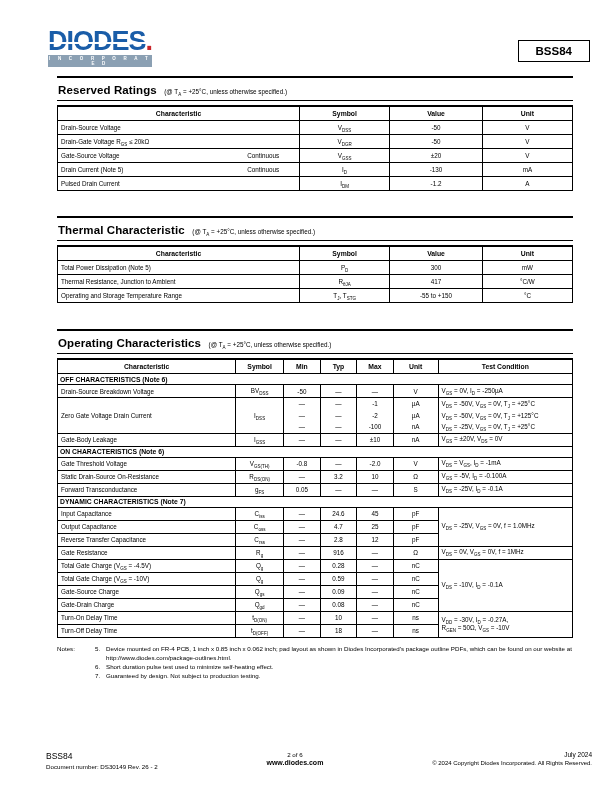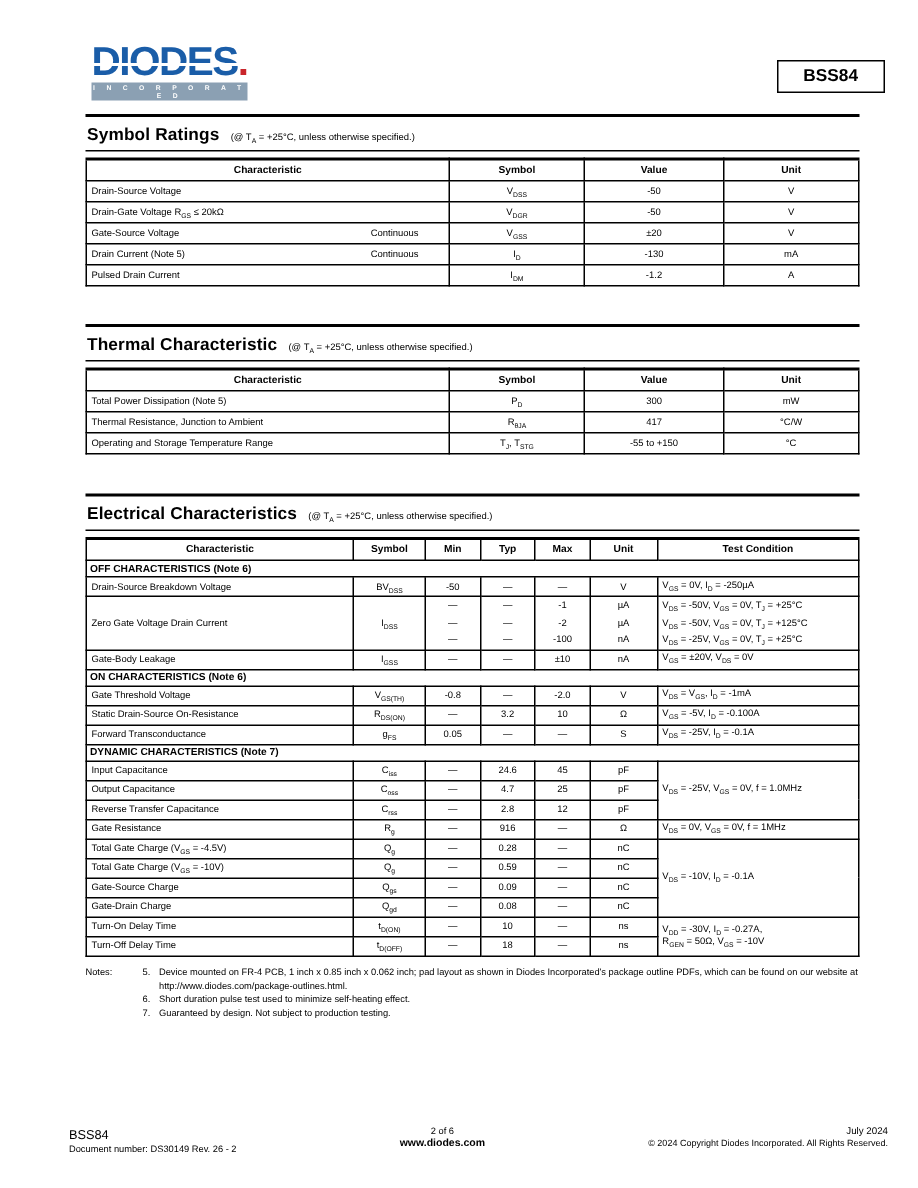--- a/index.html
+++ b/index.html
@@ -3,21 +3,21 @@
 <meta charset="utf-8">
 <style>
   html,body { margin:0; padding:0; }
   body {
     width:612px; height:792px; background:#ffffff; color:#000;
     font-family:"Liberation Sans", sans-serif; position:relative; overflow:hidden;
   }
   .page { position:absolute; inset:0; }
 
   
-  .hdr { position:absolute; top:30px; left:61px; right:22px; height:42px; }
+  .hdr { position:absolute; top:30px; left:48px; right:22px; height:42px; }
   .logo { position:relative; width:112px; }
   .logo-word {
     position:relative; font-weight:bold; font-size:27px; line-height:0.85;
     letter-spacing:-1px; white-space:nowrap;
   }
   .logo-stripe { position:absolute; left:0; right:12px; top:12px; height:2px; background:#fff; }
   .logo-bar {
     margin-top:2px; padding:1.5px 0 1px 0; text-align:center;
     font-size:4.5px; letter-spacing:3.2px; color:#fff; font-weight:bold;
     width:104px;
@@ -93,21 +93,21 @@
       </div>
       <div class="logo-bar" style="background: rgb(139, 160, 179);">I N C O R P O R A T E D</div>
     </div>
     <div class="pn-box">BSS84</div>
   </div>
 
   <div class="content">
 
     <section>
       <div class="sec-head">
-        <h2>Symbol Ratings</h2>
+        <h2>Reserved Ratings</h2>
         <span class="sub">(@ T<sub>A</sub> = +25°C, unless otherwise specified.)</span>
       </div>
       <table class="tbl simple" id="tbl-max">
           <colgroup>
             <col style="width:47%">
             <col style="width:17.5%">
             <col style="width:18%">
             <col style="width:17.5%">
           </colgroup>
           <thead>
@@ -195,21 +195,21 @@
               <td>°C</td>
             </tr>
           </tbody>
         </table>
     </section>
 
     <div class="sec-gap2"></div>
 
     <section>
       <div class="sec-head">
-        <h2>Electrical Characteristics</h2>
+        <h2>Operating Characteristics</h2>
         <span class="sub">(@ T<sub>A</sub> = +25°C, unless otherwise specified.)</span>
       </div>
       <table class="tbl" id="tbl-elec">
           <colgroup>
             <col style="width:34.6%">
             <col style="width:9.3%">
             <col style="width:7.1%">
             <col style="width:7.1%">
             <col style="width:7.1%">
             <col style="width:8.7%">

